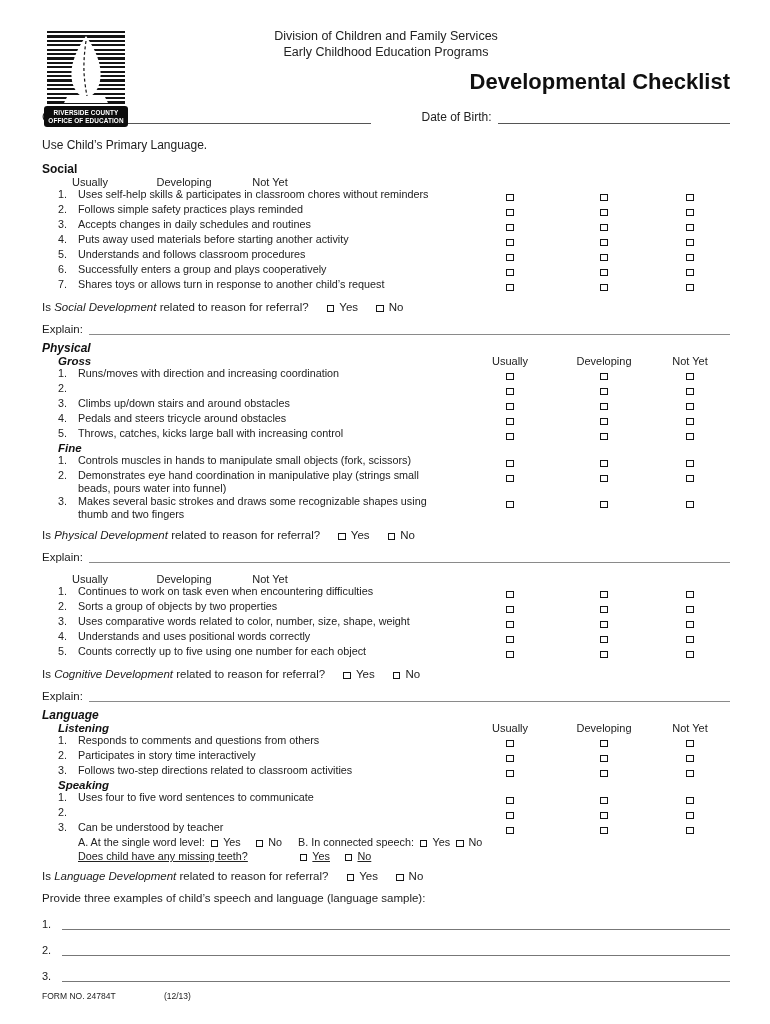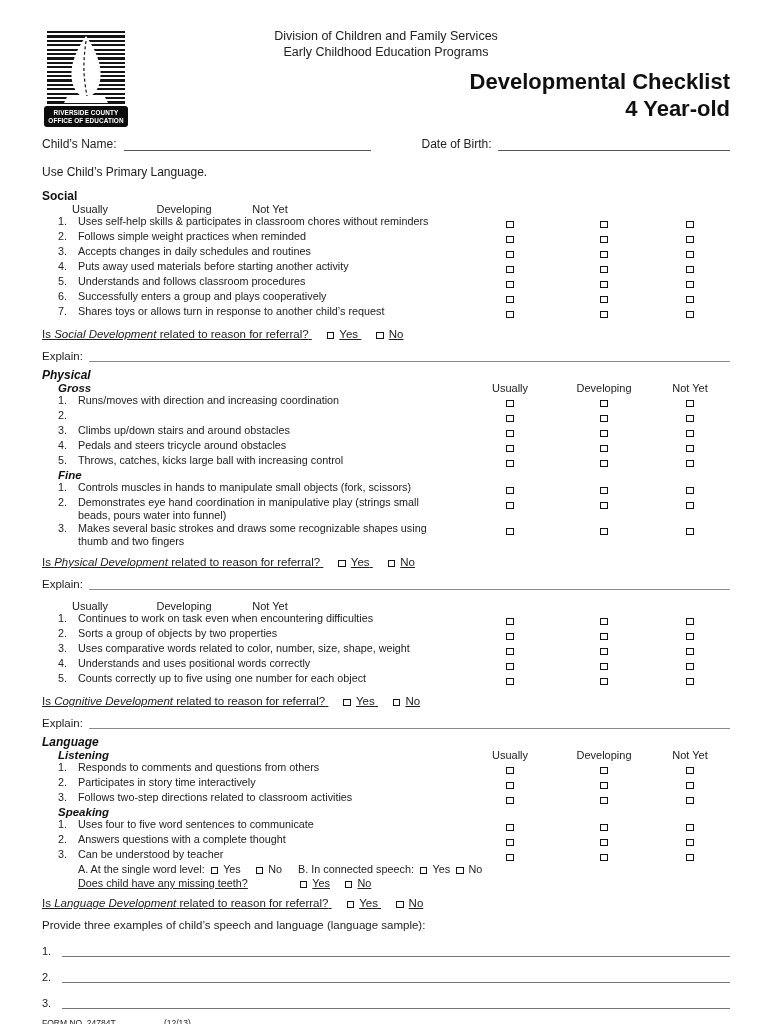--- a/index.html
+++ b/index.html
@@ -54,21 +54,21 @@
   .l2:empty { display:none; }
   .item-row .cols { align-self:flex-start; padding-top:2px; }
 
   .cb {
     display:inline-block; width:7.5px; height:7.5px;
     border:1.6px solid #141414; background:#fff; vertical-align:-1px;
   }
   .ynbox { margin-left:15px; white-space:nowrap; }
   .ynbox .cb { margin-right:5px; }
 
-  .referral { margin-top:8px; font-size:11.5px; color:#1d1d1d;text-decoration:underline; }
+  .referral { margin-top:8px; font-size:11.5px; color:#1d1d1d; }
   .referral i { font-style:italic; }
   .explain-row { display:flex; align-items:flex-end; margin-top:10px; font-size:11.5px; color:#1d1d1d; }
   .eline { flex:1; border-bottom:1px solid #8a8a8a; margin-left:6px; height:12px; }
 
   .sub-line { padding-left:36px; font-size:10.8px; line-height:13px; color:#222; }
   .sub-line .b-part { margin-left:16px; }
   .teeth-line { padding-left:36px; margin-top:1px; font-size:10.8px; color:#222;text-decoration:underline; }
   .teeth-line .yn-group { margin-left:52px; }
 
   
@@ -96,21 +96,20 @@
       <div>RIVERSIDE COUNTY</div>
       <div>OFFICE OF EDUCATION</div>
     </div>
   </div>
 
   <div class="org">
     <div>Division of Children and Family Services</div>
     <div>Early Childhood Education Programs</div>
   </div>
   <div class="title t1">Developmental Checklist</div>
-  <div class="title t2">4 Year-old</div>
 
   <div class="name-row">
     <span>Child’s Name:</span>
     <span class="fill fill-a"></span>
     <span class="dob-lbl">Date of Birth:</span>
     <span class="fill fill-b"></span>
   </div>
 
   <div class="note">Use Child’s Primary Language.</div>
 
@@ -130,21 +129,21 @@
       </span>
     <span class="cols">
         <span class="cell c1"><span class="cb"></span></span>
         <span class="cell c2"><span class="cb"></span></span>
         <span class="cell c3"><span class="cb"></span></span>
       </span>
   </div>
   <div class="item-row">
     <span class="lead">
         <span class="num">2.</span>
-        <span class="itext"><span class="l1">Follows simple weight practices when reminded</span></span>
+        <span class="itext"><span class="l1">Follows simple safety practices plays reminded</span></span>
       </span>
     <span class="cols">
         <span class="cell c1"><span class="cb"></span></span>
         <span class="cell c2"><span class="cb"></span></span>
         <span class="cell c3"><span class="cb"></span></span>
       </span>
   </div>
   <div class="item-row">
     <span class="lead">
         <span class="num">3.</span>
@@ -455,21 +454,20 @@
       </span>
     <span class="cols">
         <span class="cell c1"><span class="cb"></span></span>
         <span class="cell c2"><span class="cb"></span></span>
         <span class="cell c3"><span class="cb"></span></span>
       </span>
   </div>
   <div class="item-row">
     <span class="lead">
         <span class="num">2.</span>
-        <span class="itext"><span class="l1">Answers questions with a complete thought</span></span>
       </span>
     <span class="cols">
         <span class="cell c1"><span class="cb"></span></span>
         <span class="cell c2"><span class="cb"></span></span>
         <span class="cell c3"><span class="cb"></span></span>
       </span>
   </div>
   <div class="item-row">
     <span class="lead">
         <span class="num">3.</span>

